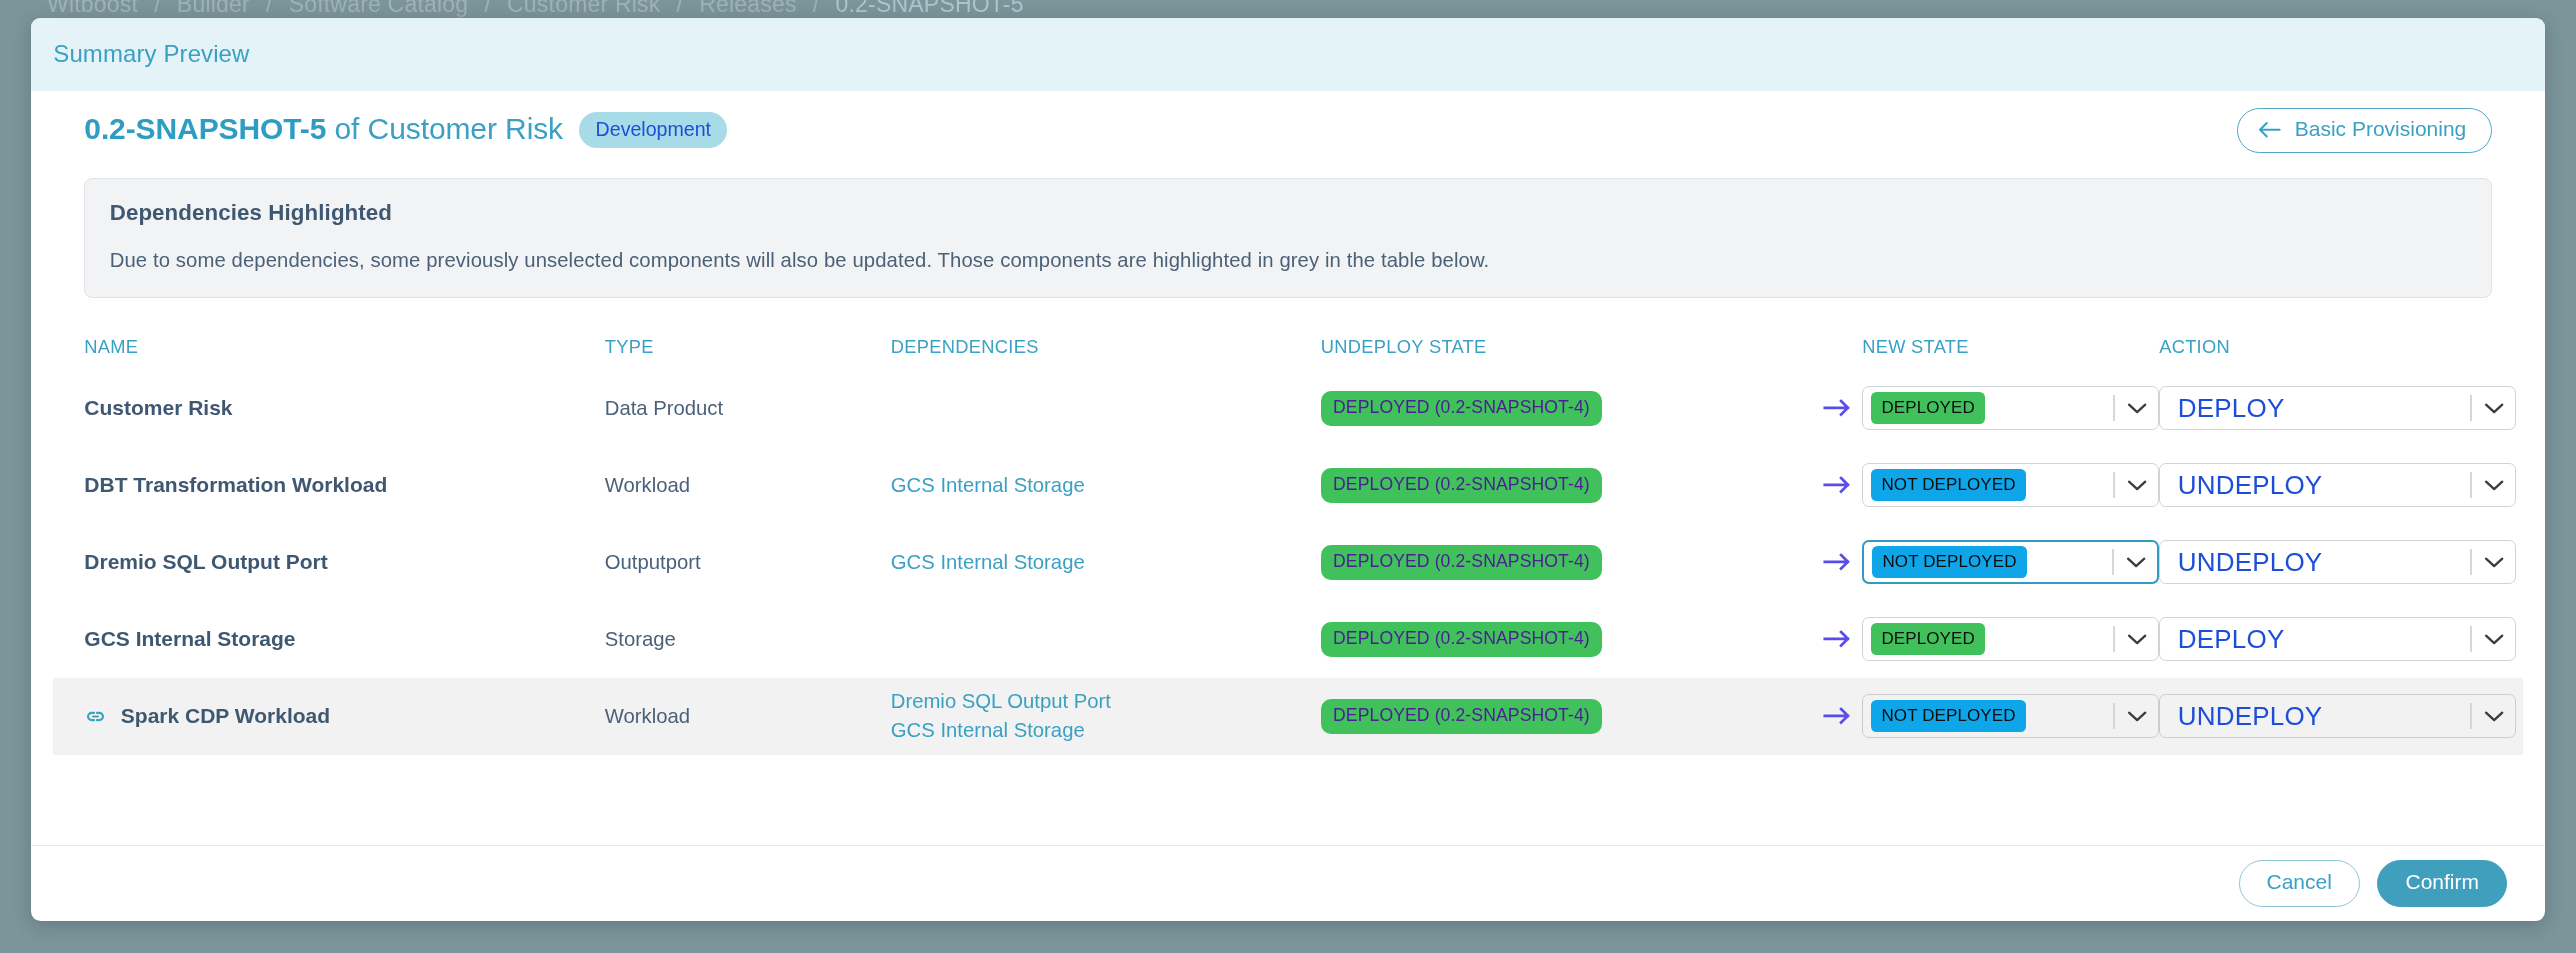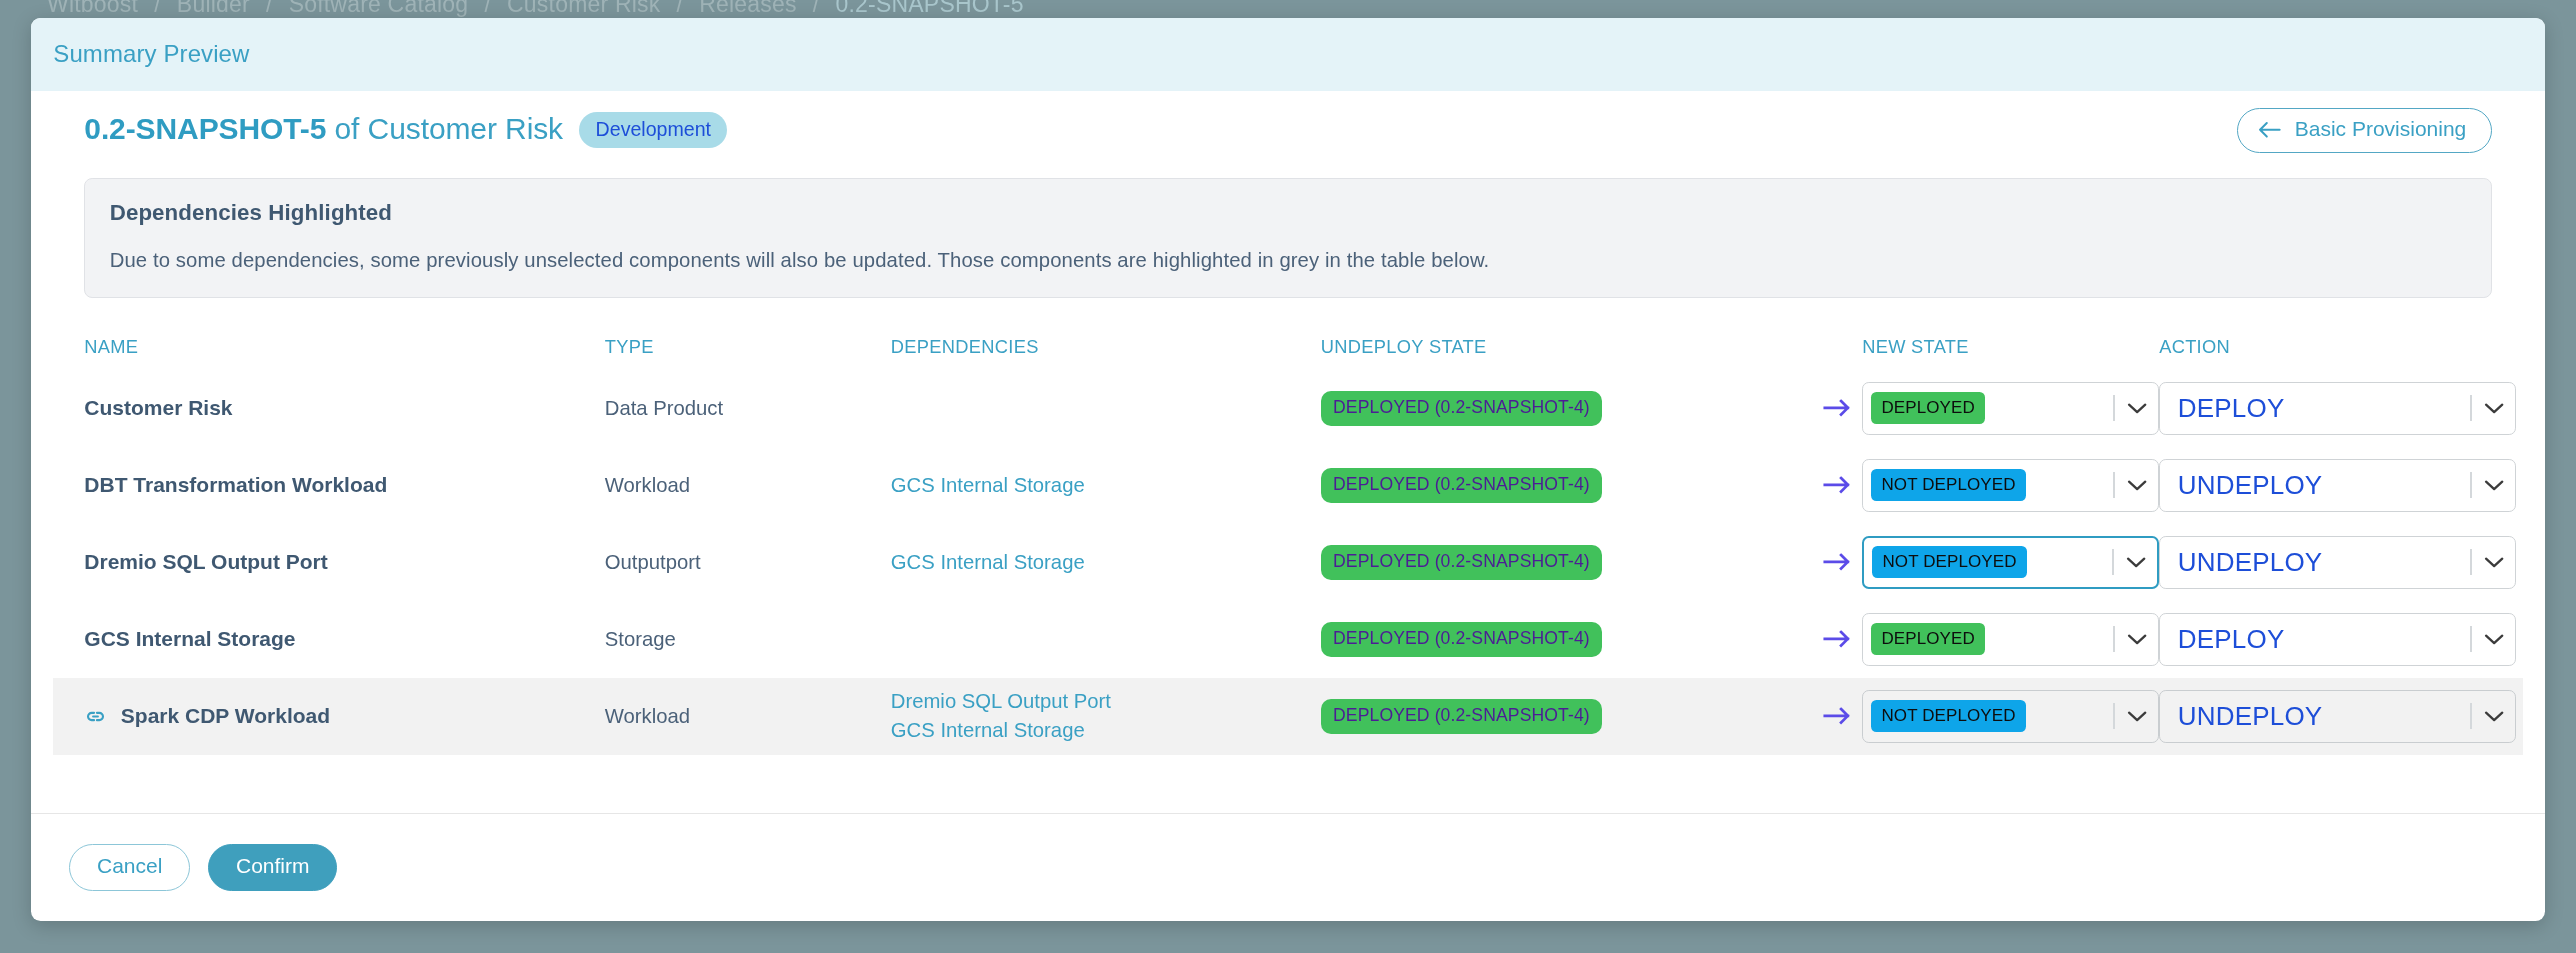--- a/index.html
+++ b/index.html
@@ -184,21 +184,21 @@
 
   .arrow-ico { display:block; }
 
   
   .sel {
     display: flex;
     align-items: center;
     border: 1.4px solid #cfd3d6;
     border-radius: 6.8px;
     background: #fff;
-    height: 53px;
+    height: 44px;
     padding: 0 0 0 8.1px;
     cursor: pointer;
   }
   .sel.focused { border: 2px solid #2f9cc2; }
   .sel.ghost   { background: #f2f2f2; border-color: #c9cdd0; }
   .sel-grow { flex: 1 1 auto; display:flex; align-items:center; min-width:0; }
   .sel .divider {
     width: 1.4px; height: 26px; background: #d4d8db; margin: 0 1.4px 0 5.4px; flex: 0 0 auto;
   }
   .sel .caret {
@@ -219,24 +219,25 @@
     font-size: 26px;
     color: #1d4ed8;
     padding-left: 9.5px;
     letter-spacing: 0.2px;
     white-space: nowrap;
   }
 
   
   .modal-footer {
     flex: 0 0 auto;
-    height: 108px;
+    height: 76px;
     border-top: 1.4px solid #e6e6e6;
     display: flex;
     align-items: center;
+    justify-content: flex-end;
     gap: 17.6px;
     padding: 0 38px;
   }
   .btn {
     font-family: inherit;
     font-size: 21px;
     border-radius: 677px;
     padding: 9.5px 27px 11.5px;
     cursor: pointer;
     white-space: nowrap;

